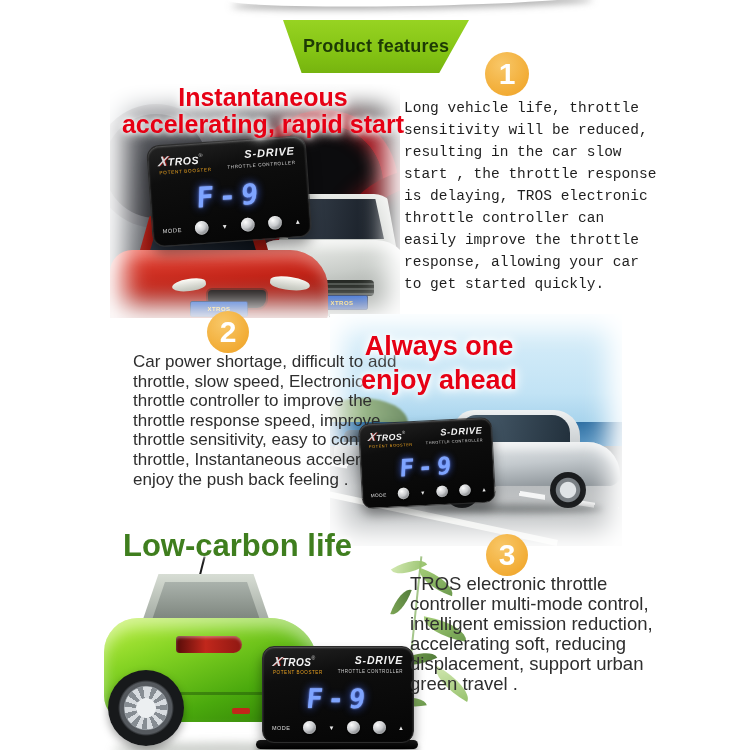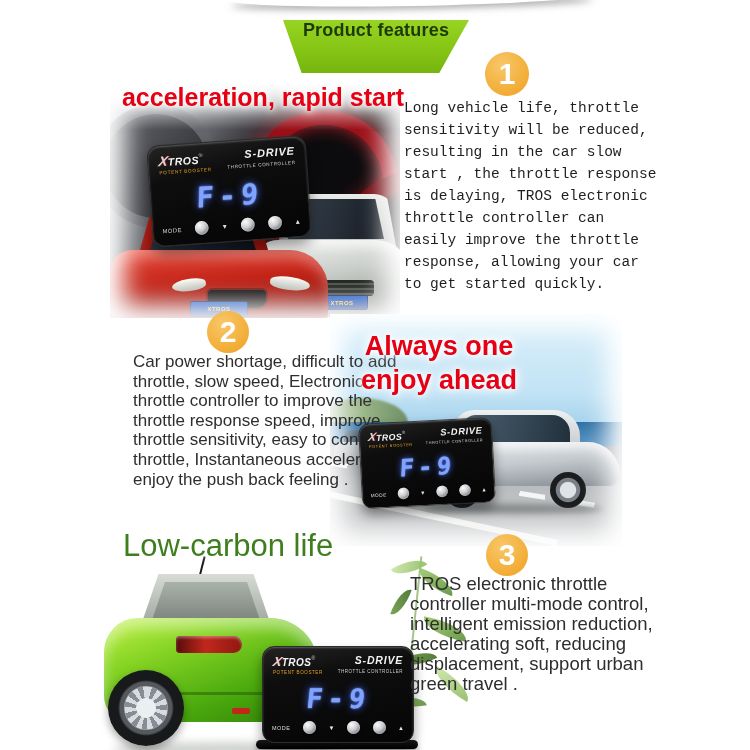--- a/index.html
+++ b/index.html
@@ -7,40 +7,40 @@
         font-family:"Liberation Sans",sans-serif;}
 
   
   .top-shadow{position:absolute;left:228px;top:-12px;width:368px;height:18px;border-radius:50%;
       box-shadow:0 6px 7px -3px rgba(110,110,110,.55);transform:rotate(-1deg);z-index:2;}
 
   
   .banner{position:absolute;left:283px;top:20px;width:186px;height:53px;z-index:7;
       background:linear-gradient(180deg,#97d322 0%,#84c414 60%,#76b40f 100%);
       clip-path:polygon(0 0,100% 0,84% 100%,10% 100%);
-      display:flex;align-items:flex-start;justify-content:center;
+      display:flex;align-items:center;justify-content:center;
       filter:drop-shadow(4px 3px 0 rgba(106,157,17,.6));}
   .banner span{font-size:18px;font-weight:bold;color:#1d3a05;letter-spacing:.2px;}
 
   
   .circle{position:absolute;width:44px;height:44px;border-radius:50%;z-index:6;
       background:radial-gradient(circle at 38% 30%,#f8c768,#f2ac35 70%,#eda02a);
       display:flex;align-items:center;justify-content:center;
       color:#fff;font-size:30px;font-weight:bold;}
   .c1{left:485px;top:52px;}
   .c2{left:207px;top:311px;width:42px;height:42px;}
   .c3{left:486px;top:534px;width:42px;height:42px;}
 
   
   .title-red{position:absolute;z-index:5;color:#e60014;font-weight:bold;text-align:center;
       text-shadow:0 0 5px #fff,0 0 10px #fff,0 0 14px #fff;}
   .t1{left:98px;top:84px;width:330px;font-size:25px;line-height:27px;}
   .t2{left:348px;top:329px;width:182px;font-size:27px;line-height:34px;}
   .title-green{position:absolute;left:123px;top:527px;z-index:7;color:#3f7e1e;
-      font-size:31px;line-height:37px;font-weight:normal;
+      font-size:31px;line-height:37px;font-weight:bold;
       text-shadow:0 0 4px #fff,0 0 8px #fff;}
   .title-green .tg2{margin-left:60px;}
 
   
   .para{position:absolute;z-index:5;white-space:pre-line;}
   .p1{left:404px;top:97px;width:256px;font-family:"Liberation Mono",monospace;
       font-size:14.5px;line-height:22px;color:#1f1f1f;}
   .p2{left:133px;top:352px;width:278px;font-size:17px;line-height:19.6px;color:#2e2e2e;}
   .p3{left:410px;top:574px;width:250px;font-size:18.5px;line-height:20px;color:#2e2e2e;}
 
@@ -369,21 +369,22 @@
       <span class="dev-mode">MODE</span>
       <span class="dev-btn"></span>
       <span class="dev-arrow">▼</span>
       <span class="dev-btn"></span>
       <span class="dev-btn"></span>
       <span class="dev-arrow">▲</span>
     </div>
   </div>
 
   <div class="title-red t1">
-    <div>acceleration, rapid start</div>
+    <div>Instantaneous</div>
+    <div>accelerating, rapid start</div>
   </div>
   <div class="para p1">Long vehicle life, throttle sensitivity will be reduced, resulting in the car slow start , the throttle response is delaying, TROS electronic throttle controller can easily improve the throttle response, allowing your car to get started quickly.</div>
 
   <div class="para p2">Car power shortage, difficult to add throttle, slow speed, Electronic throttle controller to improve the throttle response speed, improve throttle sensitivity, easy to control the throttle, Instantaneous acceleration , enjoy the push back feeling .</div>
   <div class="title-red t2">
     <div>Always one</div>
     <div>enjoy ahead</div>
   </div>
 
   <div class="title-green">

